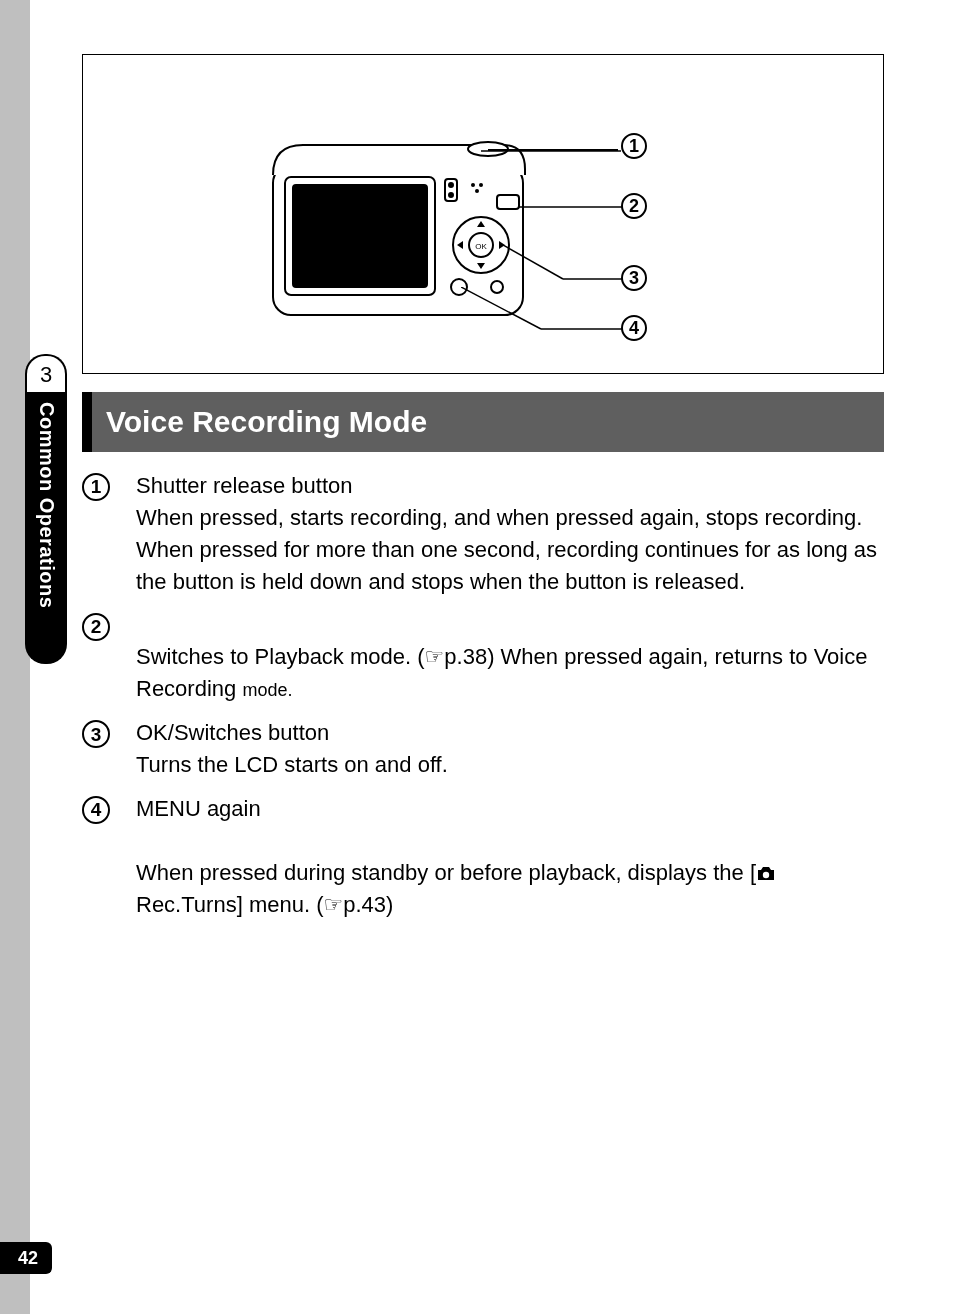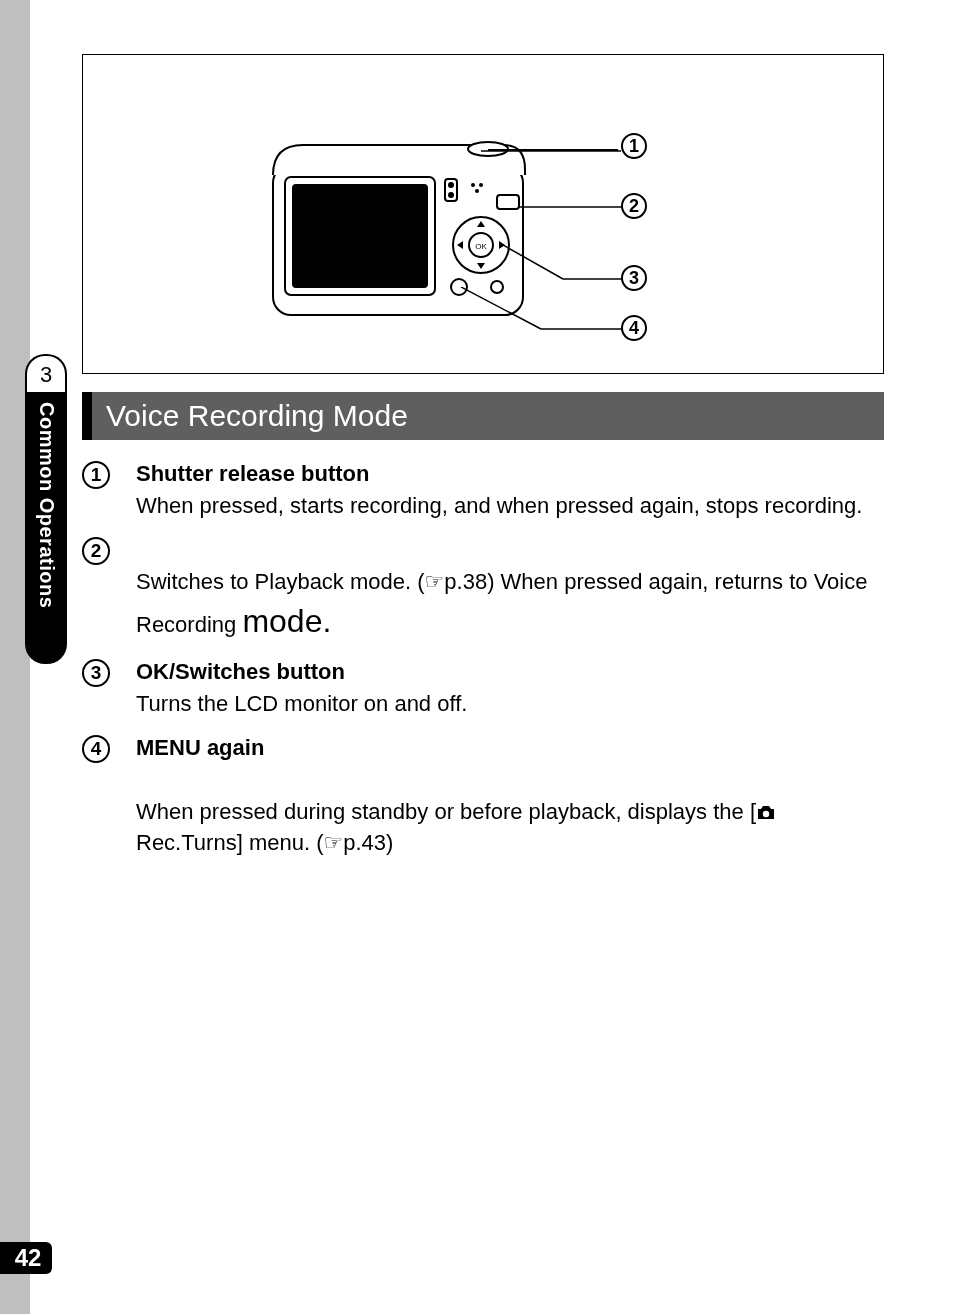--- a/index.html
+++ b/index.html
@@ -54,21 +54,21 @@
     padding-top: 10px;
     letter-spacing: 0.5px;
   }
   .page-number {
     position: absolute;
     left: 0; bottom: 40px;
     width: 52px; height: 32px;
     background: #000;
     color: #fff;
     font-weight: bold;
-    font-size: 24px;
+    font-size: 18px;
     display: flex;
     align-items: center;
     justify-content: center;
     border-radius: 0 6px 6px 0;
     padding-left: 4px;
   }
   .content {
     position: absolute;
     left: 82px;
     right: 70px;
@@ -102,40 +102,40 @@
   .leader {
     position: absolute;
     height: 1.5px;
     background: #000;
   }
   .section-header {
     background: #5f5f5f;
     border-left: 10px solid #000;
     color: #fff;
     font-size: 30px;
-    font-weight: normal;
-    padding: 7px 14px;
+    font-weight: bold;
+    padding: 13px 14px;
     margin-bottom: 18px;
   }
   .item-list {
     font-size: 22px;
     line-height: 1.45;
   }
   .item {
     display: flex;
     margin-bottom: 12px;
   }
   .item .num-col {
     width: 54px;
     flex: 0 0 54px;
   }
   .item .num-col .circ-num { width: 28px; height: 28px; font-size: 19px; }
   .item .body-col { flex: 1; }
   .item .title {
-    font-weight: bold;
+    font-weight: normal;
     display: inline;
   }
   .item .icon {
     display: inline-flex;
     vertical-align: -3px;
     margin-right: 4px;
   }
   .refptr { font-family: Arial, sans-serif; }
 </style>
 </head>
@@ -217,36 +217,37 @@
 
   <div class="section-header">Voice Recording Mode</div>
 
   <div class="item-list">
 
     <div class="item">
       <div class="num-col"><span class="circ-num">1</span></div>
       <div class="body-col">
         <span class="title">Shutter release button</span><br>
         <span>When pressed, starts recording, and when pressed again, stops recording.</span><br>
+        <span>When pressed for more than one second, recording continues for as long as the button is held down and stops when the button is released.</span>
       </div>
     </div>
 
     <div class="item">
       <div class="num-col"><span class="circ-num">2</span></div>
       <div class="body-col">
         <br>
-        <span>Switches to Playback mode. (</span><span class="refptr">☞</span><span>p.38</span><span>) When pressed again, returns to Voice Recording </span><span style="font-size:32px;">mode.</span>
+        <span>Switches to Playback mode. (</span><span class="refptr">☞</span><span>p.38</span><span>) When pressed again, returns to Voice Recording </span><span style="font-size:18px;">mode.</span>
       </div>
     </div>
 
     <div class="item">
       <div class="num-col"><span class="circ-num">3</span></div>
       <div class="body-col">
         <span class="title">OK/Switches button</span><br>
-        <span>Turns the LCD monitor on and off.</span>
+        <span>Turns the LCD starts on and off.</span>
       </div>
     </div>
 
     <div class="item">
       <div class="num-col"><span class="circ-num">4</span></div>
       <div class="body-col">
         <span class="title">MENU again</span><br>
         <br>
         <span>When pressed during standby or before playback, displays the [</span><span class="icon" style="vertical-align:-2px;">
           <svg width="20" height="16" viewBox="0 0 20 16">

